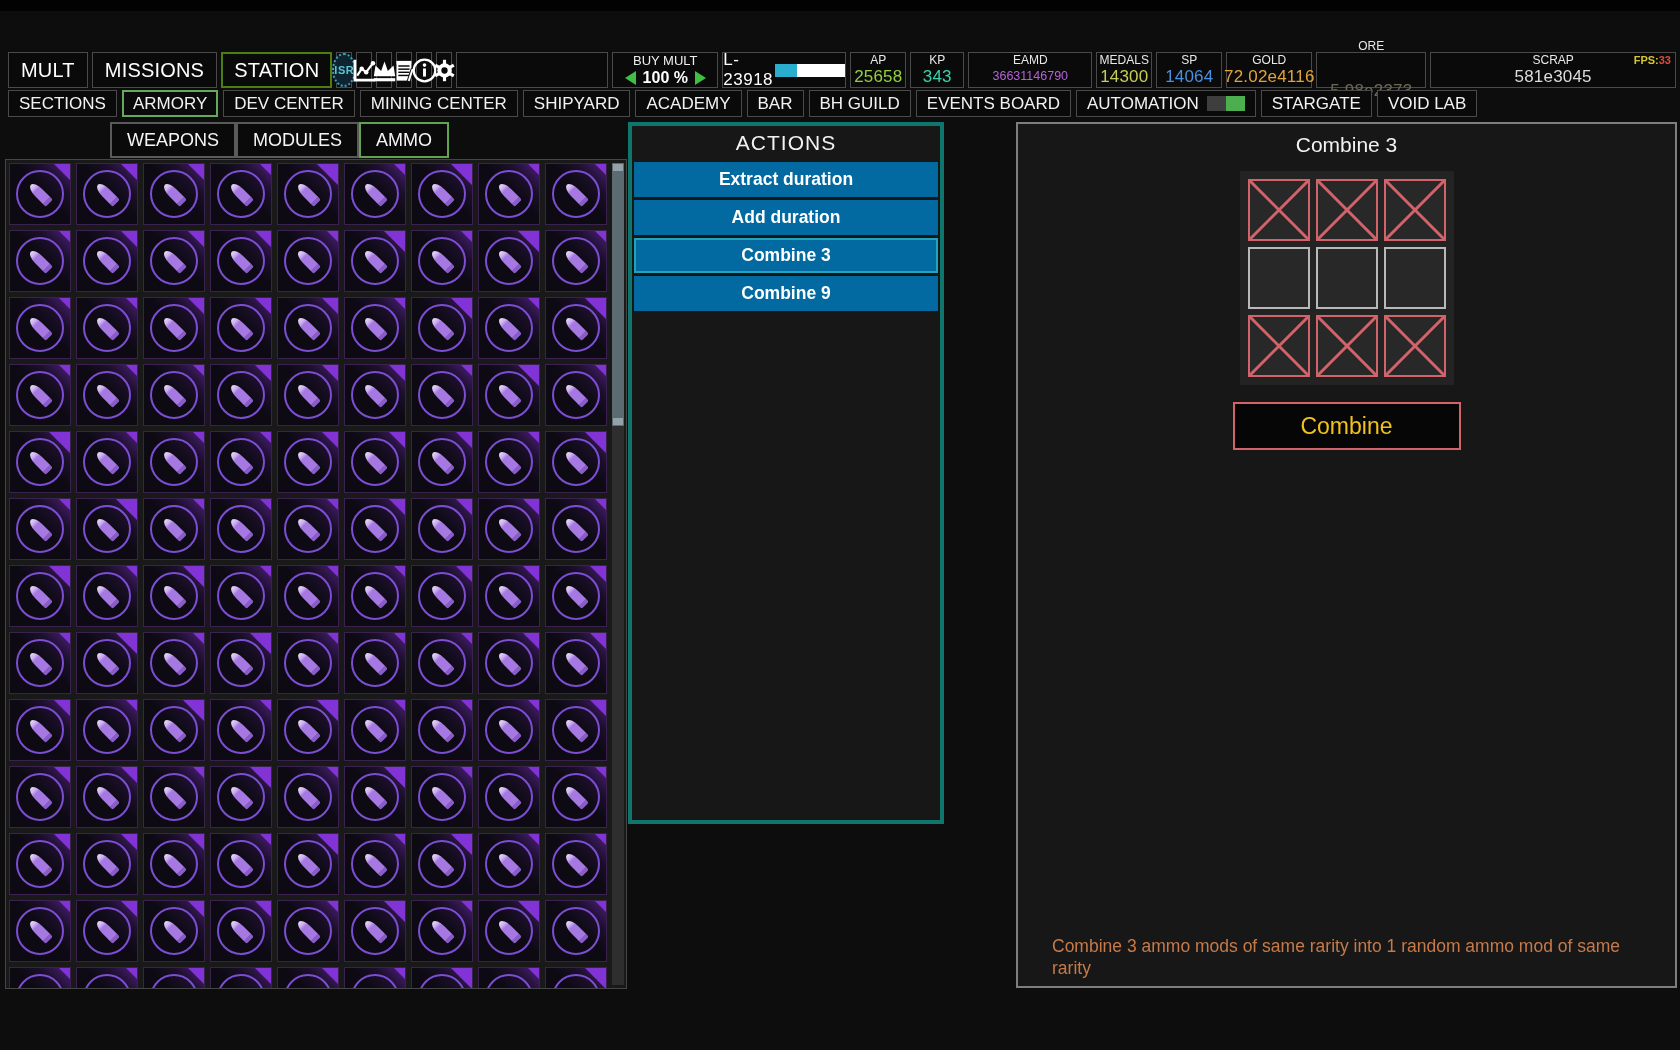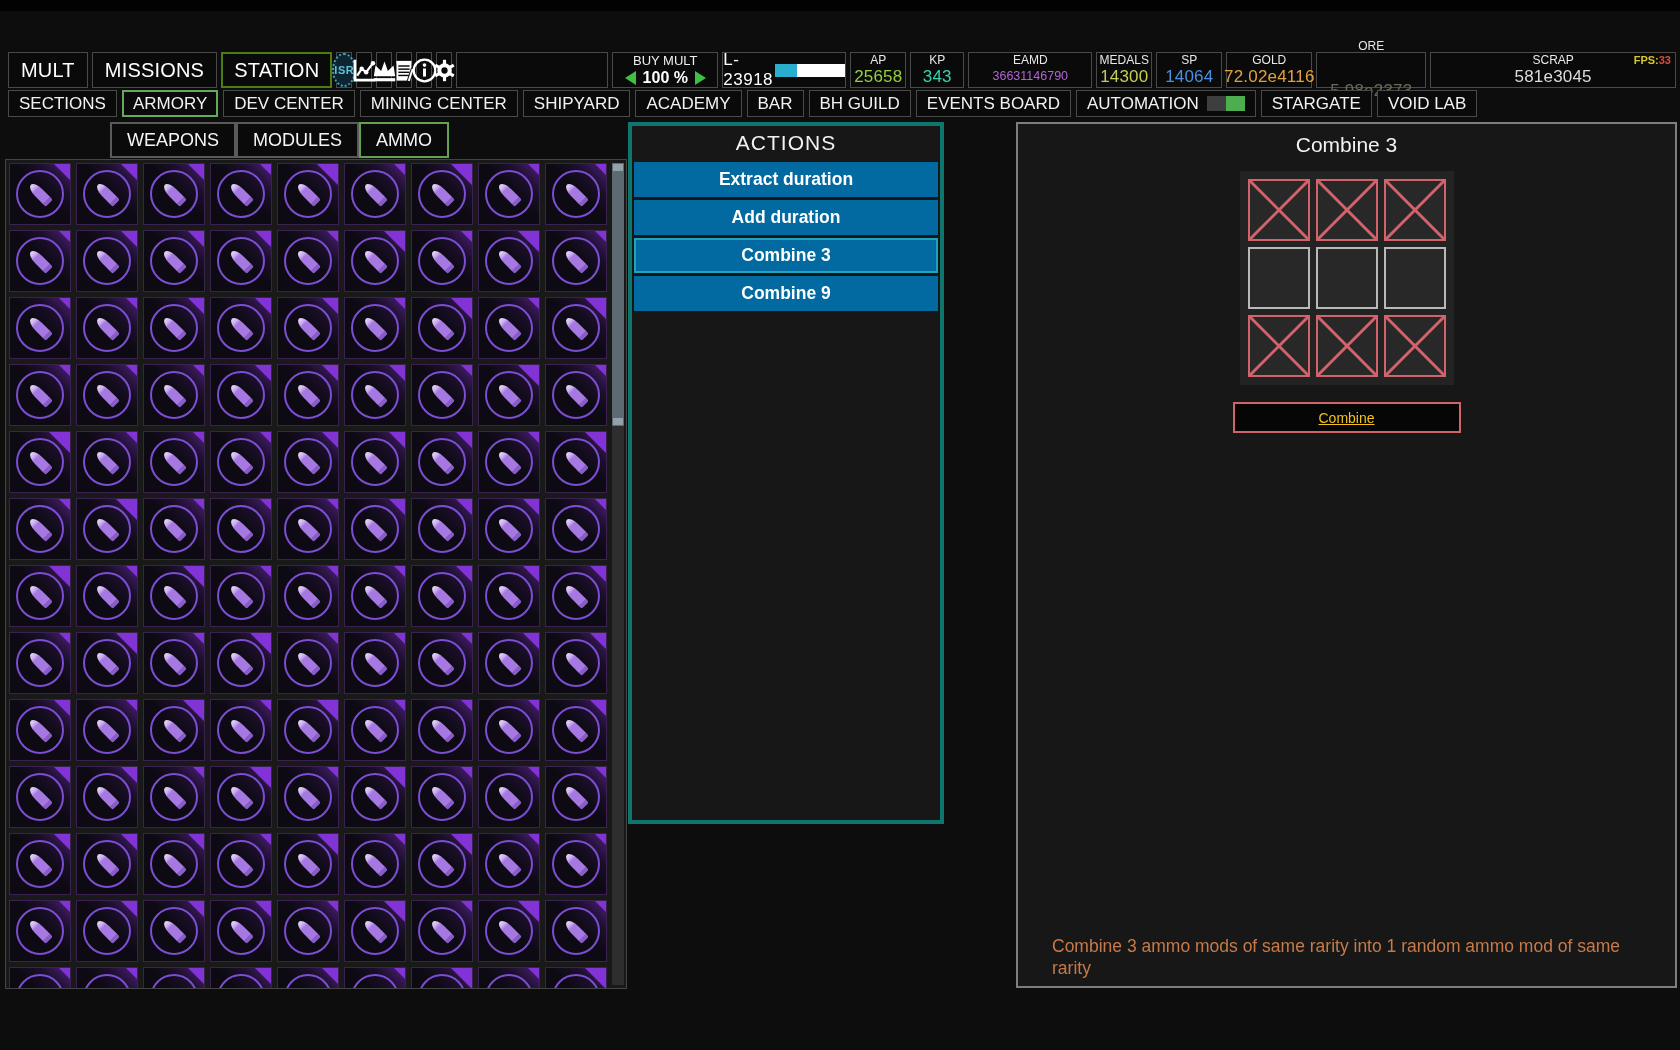--- a/index.html
+++ b/index.html
@@ -94,23 +94,23 @@
   .combine-title{text-align:center;font-size:21px;font-weight:400;color:#f2f2f2;margin:9px 0 0;}
   .combine-grid{width:198px;margin:14px auto 0;background:#232323;padding:8px;
                 display:grid;grid-template-columns:repeat(3,62px);gap:6px;}
   .cslot{width:62px;height:62px;box-sizing:border-box;background:#282828;position:relative;overflow:hidden;}
   .cslot.empty{border:2px solid #b9b9b9;cursor:pointer;}
   .cslot.crossed{border:2px solid #d2636b;}
   .cslot.crossed::before,.cslot.crossed::after{content:'';position:absolute;left:50%;top:50%;width:84px;height:3px;
       background:#d2636b;transform-origin:center;}
   .cslot.crossed::before{transform:translate(-50%,-50%) rotate(45deg);}
   .cslot.crossed::after{transform:translate(-50%,-50%) rotate(-45deg);}
-  .combine-btn{width:228px;height:31px;margin:17px auto 0;background:#060606;border:2px solid #d2636b;
-               color:#f1c21c;font-size:14px;display:flex;align-items:center;justify-content:center;
-               box-sizing:border-box;cursor:pointer;text-decoration:underline;}
+  .combine-btn{width:228px;height:48px;margin:17px auto 0;background:#060606;border:2px solid #d2636b;
+               color:#f1c21c;font-size:23px;display:flex;align-items:center;justify-content:center;
+               box-sizing:border-box;cursor:pointer;}
   .combine-desc{position:absolute;left:10px;bottom:6px;width:600px;color:#c67a4a;font-size:17.5px;line-height:1.25;margin-left:24px;}
 </style>
 </head>
 <body>
 
 <div class="top-strip"></div>
 
 <div class="topbar-row1">
   <div id="top-tabs" style="display:contents"><div class="tb-box tab">MULT</div><div class="tb-box tab">MISSIONS</div><div class="tb-box tab sel">STATION</div></div>
   <div id="top-icons" style="display:contents"><div class="tb-box icon-box">

